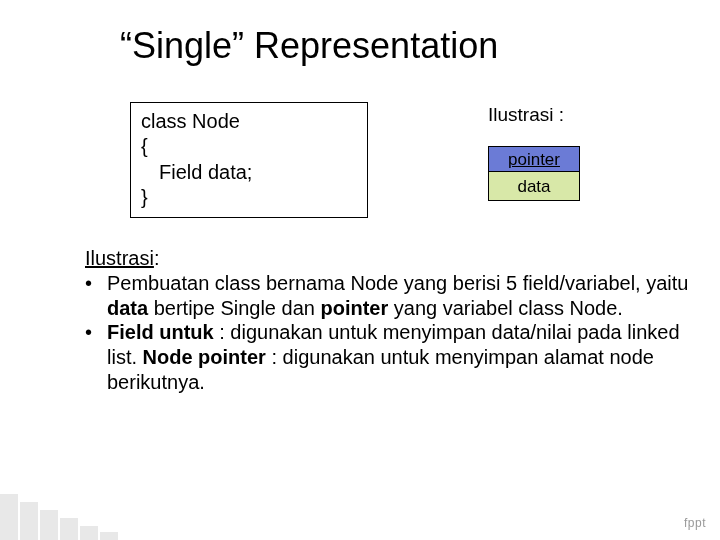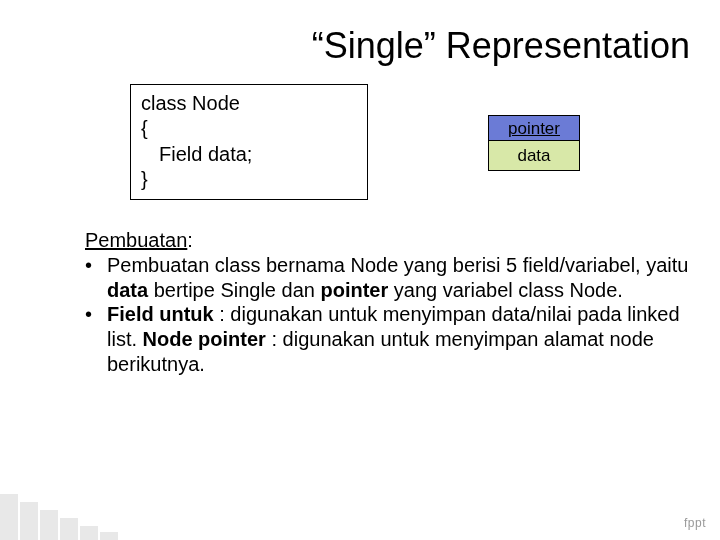--- a/index.html
+++ b/index.html
@@ -12,30 +12,30 @@
   }
   .slide {
     width: 720px;
     height: 540px;
     position: relative;
     padding: 20px 30px 30px 30px;
   }
   .title {
     font-size: 36px;
     font-weight: normal;
-    text-align: right;
+    text-align: left;
     margin-left: 90px;
     margin-top: 6px;
     line-height: 1.1;
   }
   .content-row {
     display: flex;
-    margin-top: 18px;
+    margin-top: 36px;
     margin-left: 100px;
-    align-items: center;
+    align-items: flex-start;
   }
   .code-box {
     border: 1.5px solid #000;
     padding: 6px 12px 6px 10px;
     font-size: 20px;
     line-height: 1.28;
     width: 238px;
     background: #fff;
   }
   .code-box .indent { padding-left: 18px; display: block; }
@@ -113,30 +113,31 @@
 
   <div class="content-row">
     <div class="code-box">
       <div>class Node</div>
       <div>{</div>
       <span class="indent">Field data;</span>
       <div>}</div>
     </div>
 
     <div class="illus-col">
+      <div class="illus-label">Ilustrasi :</div>
       <div class="node-box">
         <div class="node-pointer">pointer</div>
         <div class="node-data">data</div>
       </div>
     </div>
   </div>
 
   <div class="explain">
     <div>
-      <span class="explain-title">Pembuatan</span><span>:</span>
+      <span class="explain-title">Ilustrasi</span><span>:</span>
     </div>
     <div class="bullet-row">
       <div class="bullet-mark">•</div>
       <div>
         <span>Pembuatan class bernama Node yang berisi 5 field/variabel, yaitu </span><span class="bold">data</span><span> bertipe Single dan </span><span class="bold">pointer</span><span> yang variabel class Node.</span>
       </div>
     </div>
     <div class="bullet-row">
       <div class="bullet-mark">•</div>
       <div>

